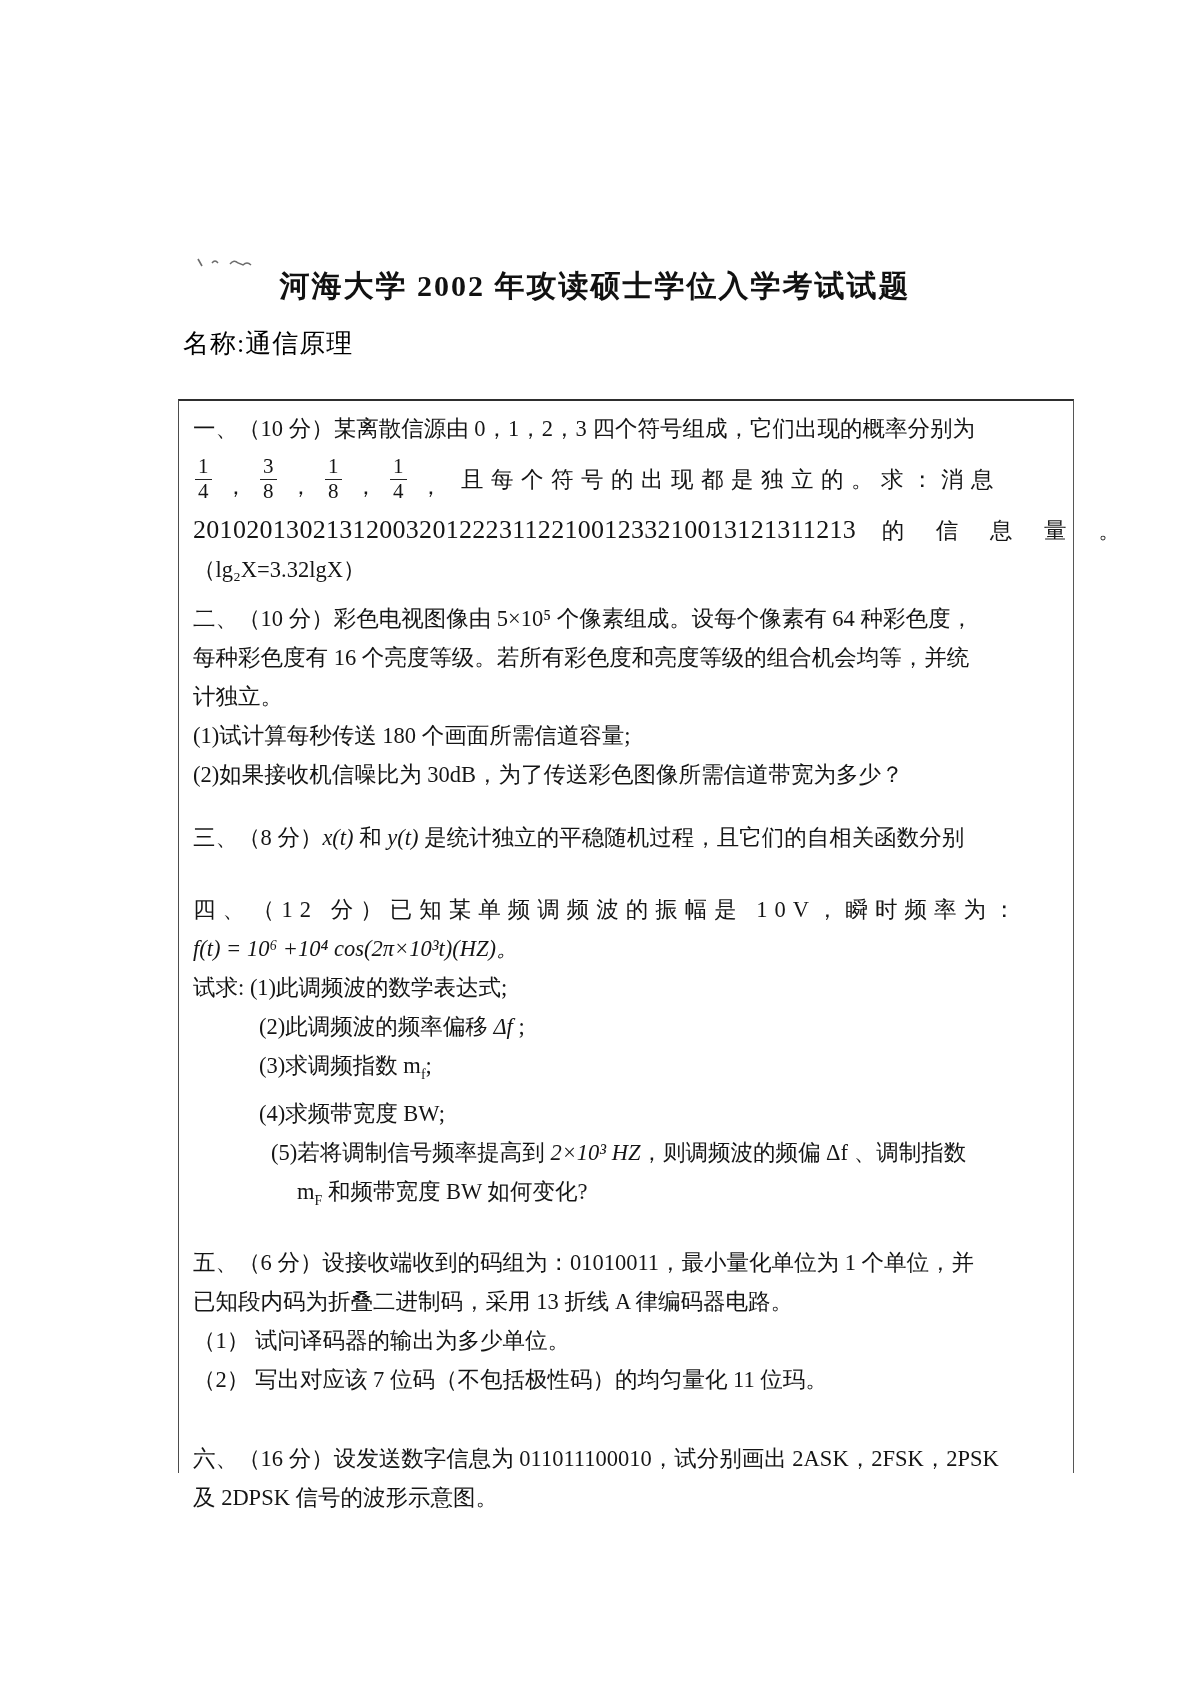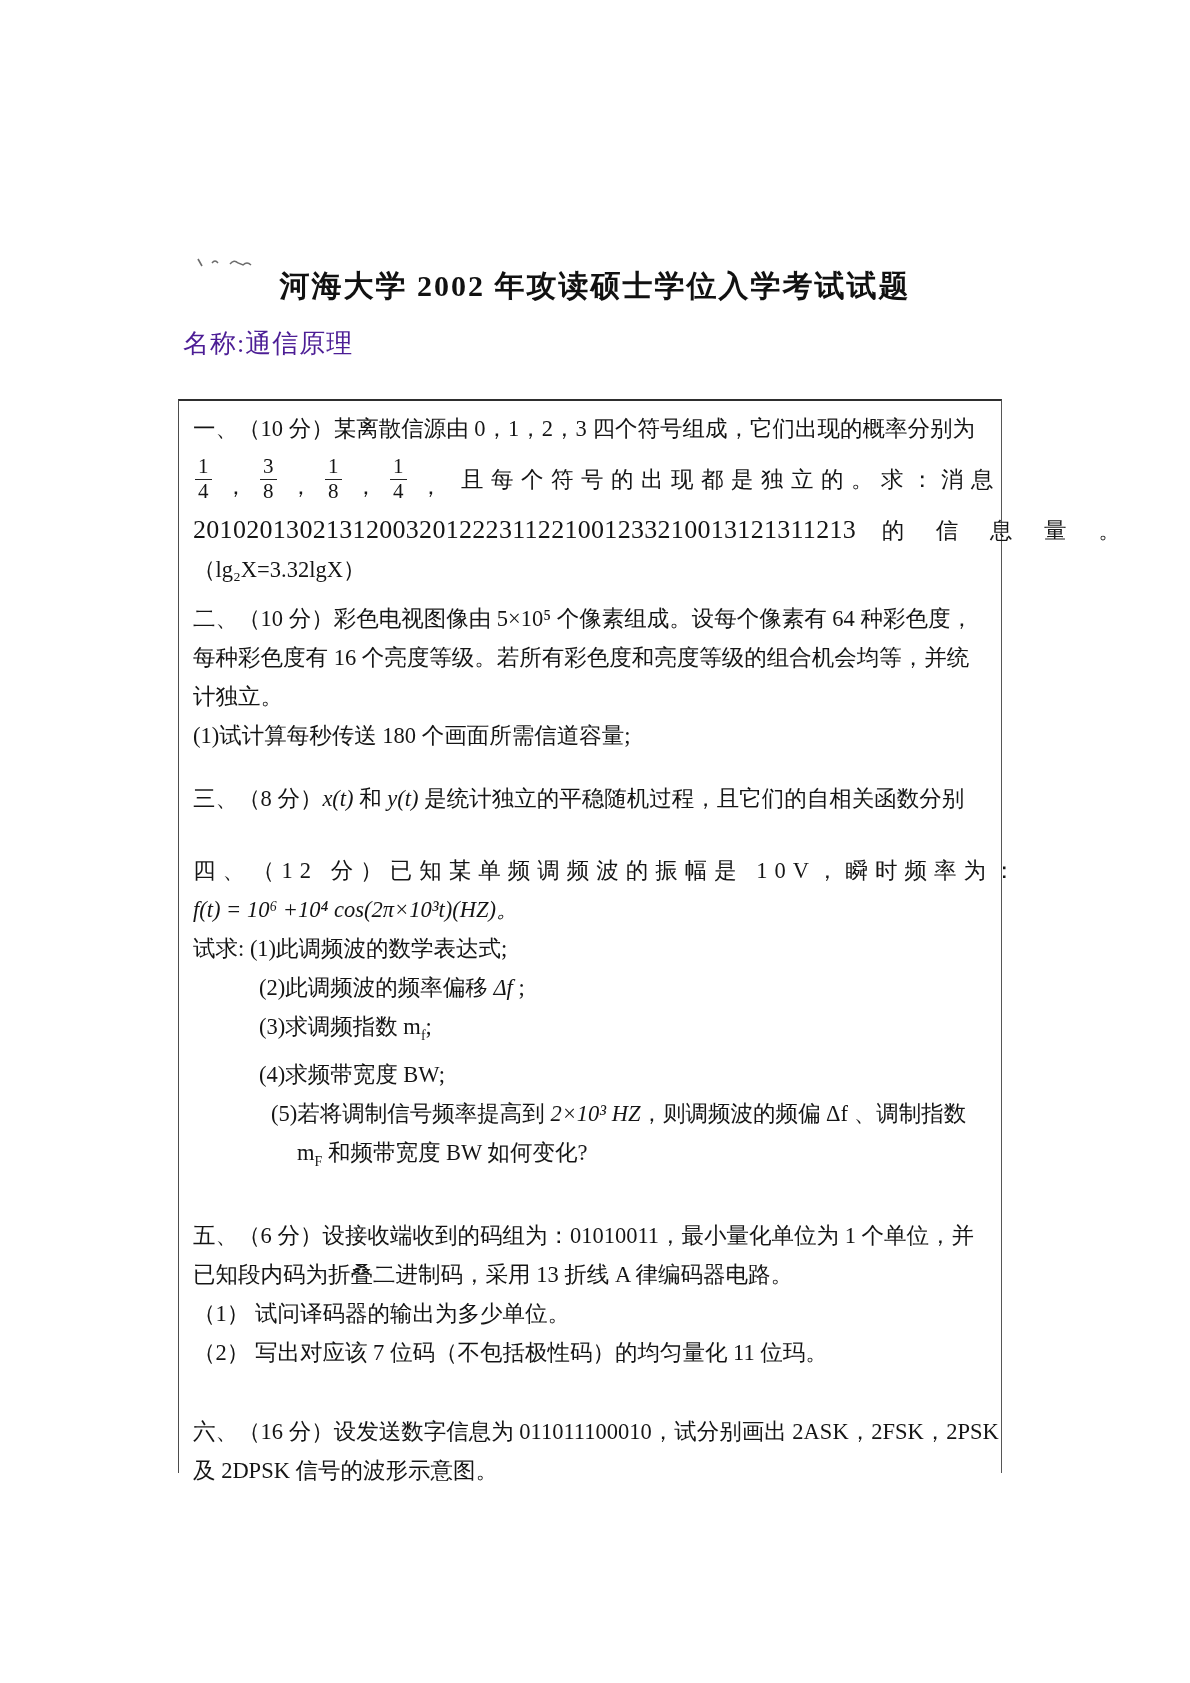--- a/index.html
+++ b/index.html
@@ -12,26 +12,26 @@
     overflow:hidden;
   }
   .doc-title{
     position:absolute;top:266px;left:0;width:100%;
     text-align:center;
     font-size:30px;font-weight:700;letter-spacing:2px;
     color:#111;
   }
   .subject-line{
     position:absolute;top:326px;left:183px;
-    font-size:26px;letter-spacing:1px;color:#4c1d95;
+    font-size:26px;letter-spacing:1px;color:#000000;
   }
   .ink-mark{position:absolute;top:255px;left:196px;opacity:.75;}
   .qbox{
     position:absolute;top:399px;left:178px;
-    width:824px;height:1074px;
+    width:896px;height:1074px;
     box-sizing:border-box;
     border-top:2px solid #2e2e2e;
     border-left:1px solid #4c4c4c;
     border-right:1px solid #565656;
     padding:8px 10px 0 14px;
     font-size:22.5px;line-height:39px;
   }
   .line{white-space:nowrap;}
   .ls2{letter-spacing:7px;}
   .indent1{padding-left:66px;}
@@ -43,21 +43,21 @@
   .frac{display:inline-block;text-align:center;line-height:1.12;font-size:21px;margin:0 2px;}
   .frac .den{border-top:1.6px solid #222;display:block;padding:0 3px;}
   .frac .num{display:block;padding:0 3px;}
   .frac-comma{align-self:flex-end;padding:0 11px 4px 11px;}
   .after-frac{letter-spacing:7.5px;margin-left:8px;}
   .digits{font-size:26px;letter-spacing:0.3px;}
   .digits-tail{letter-spacing:13px;margin-left:20px;}
   .gap-q2{margin-top:10px;}
   .gap-q3{margin-top:24px;}
   .gap-q4{margin-top:33px;}
-  .gap-q5{margin-top:36px;}
+  .gap-q5{margin-top:24px;}
   .gap-q6{margin-top:40px;}
 </style>
 </head>
 <body>
 
 <div class="page">
 
   <svg class="ink-mark" width="64" height="14" viewBox="0 0 64 14">
     <path d="M2 4 L6 11" stroke="#3a3a3a" stroke-width="1.6" fill="none"></path>
     <path d="M16 8 q3 -4 6 0" stroke="#3a3a3a" stroke-width="1.4" fill="none"></path>
@@ -100,20 +100,21 @@
         <span class="digits-tail">的 信 息 量 。</span>
       </div>
       <div class="line">（lg₂X=3.32lgX）</div>
     </div>
 
     <div class="gap-q2">
       <div class="line">二、（10 分）彩色电视图像由 5×10⁵ 个像素组成。设每个像素有 64 种彩色度，</div>
       <div class="line">每种彩色度有 16 个亮度等级。若所有彩色度和亮度等级的组合机会均等，并统</div>
       <div class="line">计独立。</div>
       <div class="line">(1)试计算每秒传送 180 个画面所需信道容量;</div>
+      <div class="line">(2)如果接收机信噪比为 30dB，为了传送彩色图像所需信道带宽为多少？</div>
     </div>
 
     <div class="gap-q3">
       <div class="line">
         <span>三、（8 分）</span><span class="math">x(t)</span><span> 和 </span><span class="math">y(t)</span><span> 是统计独立的平稳随机过程，且它们的自相关函数分别</span>
       </div>
     </div>
 
     <div class="gap-q4">
       <div class="line ls2">四、（12 分）已知某单频调频波的振幅是 10V，瞬时频率为：</div>

